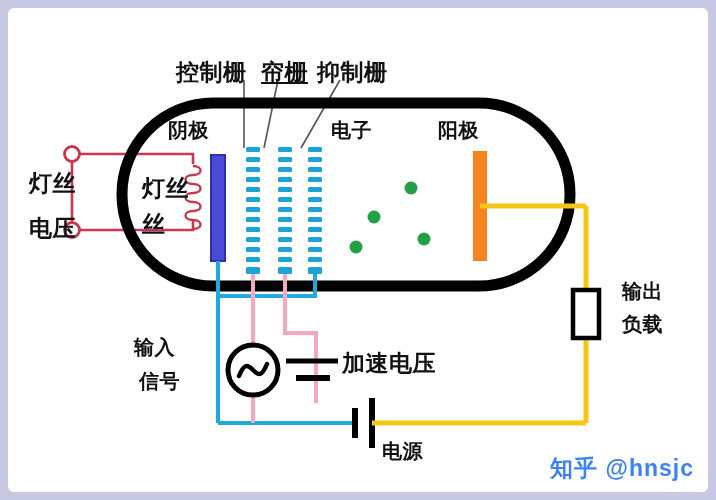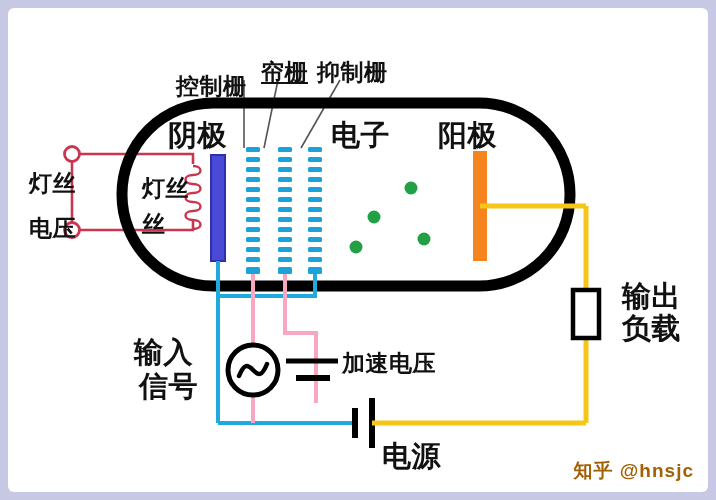--- a/index.html
+++ b/index.html
@@ -41,28 +41,28 @@
   }
   .lbl {
     position: absolute;
     color: #111111;
     font-weight: 700;
     line-height: 1.12;
     white-space: pre;
     letter-spacing: 0.5px;
     font-family: "Liberation Sans", "DejaVu Sans", sans-serif;
   }
-  .lbl.s26 { font-size: 29px; }
+  .lbl.s26 { font-size: 20px; }
   .lbl.s24 { font-size: 23px; }
   .watermark {
     position: absolute;
     right: 14px;
     bottom: 8px;
-    font-size: 19px;
-    color: #a16207;
+    font-size: 23px;
+    color: #3b82f6;
     font-weight: 700;
     letter-spacing: 1px;
     white-space: pre;
     font-family: "Liberation Sans", "DejaVu Sans", sans-serif;
   }
 </style>
 </head>
 <body>
 
 <div id="page">
@@ -189,21 +189,21 @@
           <path d="M472,198 L578,198"></path>
           <path d="M578,198 L578,282"></path>
           <path d="M578,330 L578,415"></path>
           <path d="M578,415 L364,415"></path>
         </g>
 
         <rect x="565" y="282" width="26" height="48" fill="#ffffff" stroke="#000000" stroke-width="4.5"></rect>
 
       </svg>
 
-      <div class="lbl s24" style="left:168px; top:52px;margin-top:14px;">控制栅</div>
+      <div class="lbl s24" style="left:168px; top:52px;">控制栅</div>
       <div class="lbl s24" style="left:253px; top:52px;text-decoration:underline;">帘栅</div>
       <div class="lbl s24" style="left:309px; top:52px;">抑制栅</div>
 
       <div class="lbl s26" style="left:160px; top:111px;">阴极</div>
       <div class="lbl s26" style="left:323px; top:111px;">电子</div>
       <div class="lbl s26" style="left:430px; top:111px;">阳极</div>
 
       <div class="lbl s24" style="left:21px; top:163px;">灯丝</div>
       <div class="lbl s24" style="left:21px; top:208px;">电压</div>
 

